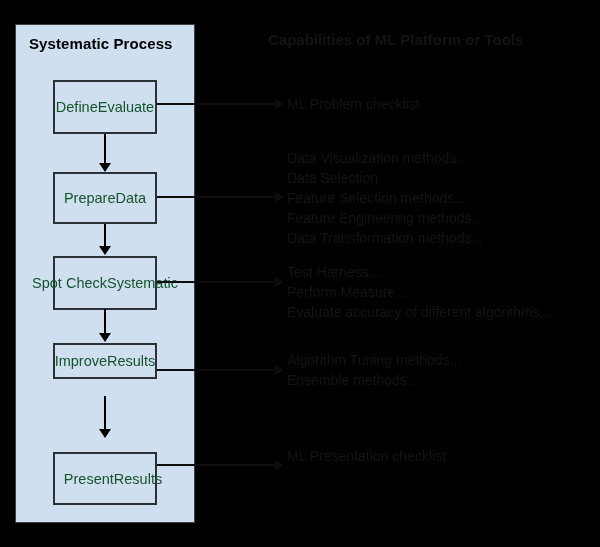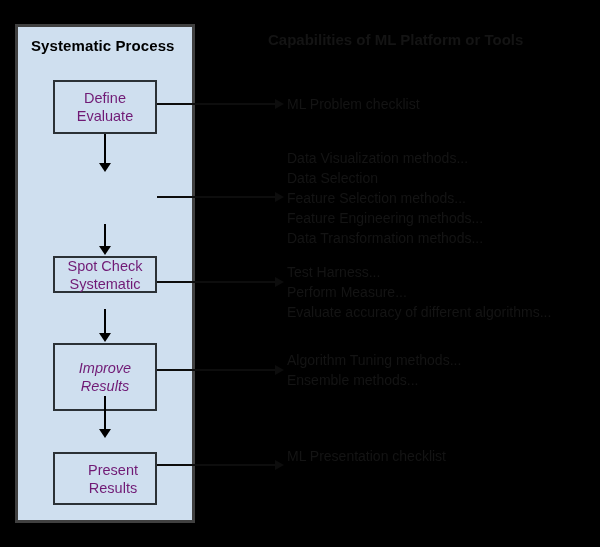--- a/index.html
+++ b/index.html
@@ -26,21 +26,21 @@
   }
 
   
   .process-panel {
     position: absolute;
     left: 15px;
     top: 24px;
     width: 180px;
     height: 499px;
     background: #cfdfef;
-    border: 3px solid #404040;
+    border: 1px solid #404040;
     box-sizing: border-box;
   }
 
   .panel-title {
     position: absolute;
     left: 13px;
     top: 10px;
     font-size: 15px;
     font-weight: bold;
     color: #000000;
@@ -50,24 +50,24 @@
 
   
   .step-box {
     position: absolute;
     left: 53px;
     width: 104px;
     background: #cfdfef;
     border: 2px solid #2b3136;
     box-sizing: border-box;
     display: flex;
-    flex-direction: column;
+    flex-direction: row;
     align-items: center;
     justify-content: center;
-    color: #701a75;
+    color: #14532d;
     font-size: 14.5px;
     line-height: 18px;
     text-align: center;
   }
   .step-box .line { display: block; white-space: nowrap; }
 
   
   .v-connector {
     position: absolute;
     left: 104px;
@@ -128,27 +128,31 @@
 
   <div class="process-panel">
     <div class="panel-title">Systematic Process</div>
   </div>
 
   <div class="step-box" style="top:80px; height:54px;">
     <span class="line">Define</span>
     <span class="line">Evaluate</span>
   </div>
 
-
-  <div class="step-box" style="top:256px; height:37px;">
+  <div class="step-box" style="top:172px; height:52px;">
+    <span class="line">Prepare</span>
+    <span class="line">Data</span>
+  </div>
+
+  <div class="step-box" style="top:256px; height:54px;">
     <span class="line">Spot Check</span>
     <span class="line">Systematic</span>
   </div>
 
-  <div class="step-box" style="top:343px; height:68px;font-style:italic;">
+  <div class="step-box" style="top:343px; height:36px;">
     <span class="line">Improve</span>
     <span class="line">Results</span>
   </div>
 
   <div class="step-box" style="top:452px; height:53px;padding-left:16px;">
     <span class="line">Present</span>
     <span class="line">Results</span>
   </div>
 
   <div class="v-connector" style="top:134px; height:30px;"></div>

